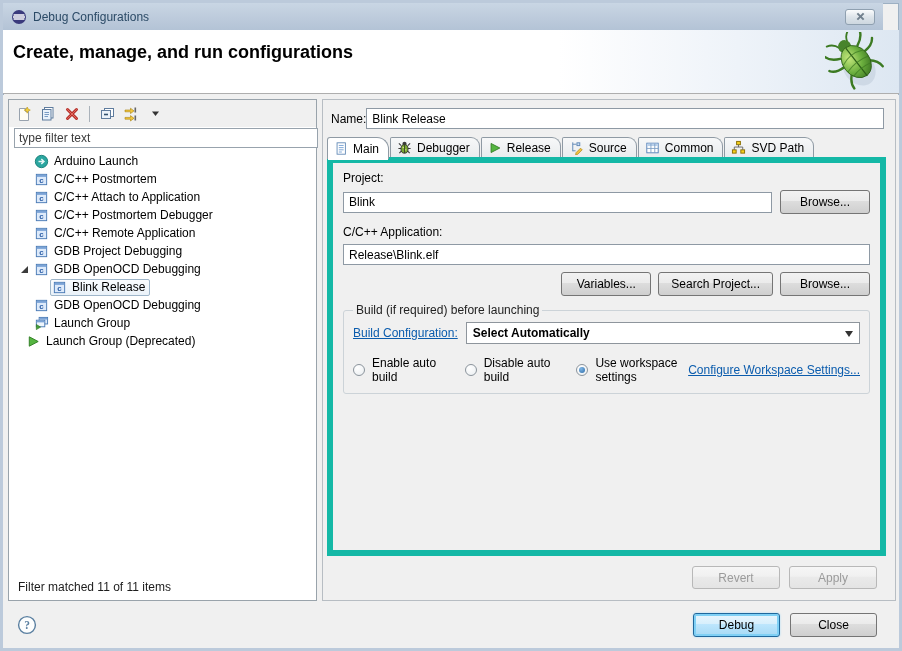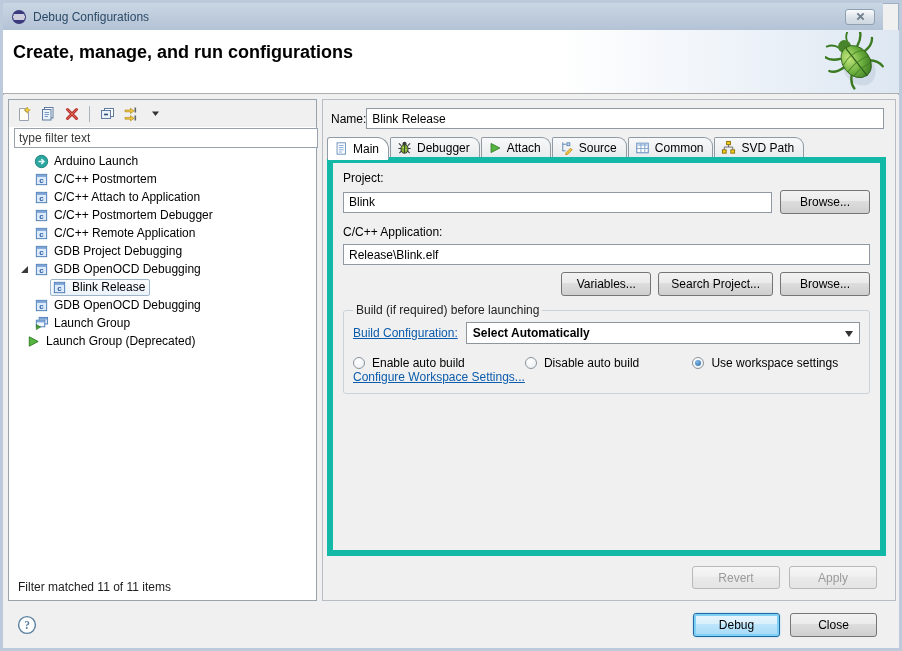--- a/index.html
+++ b/index.html
@@ -92,21 +92,21 @@
   .btn-row-right{ display:flex; justify-content:flex-end; gap:7px; margin-top:7px; }
 
   fieldset.build{ margin-top:7px; border:1px solid #ccd3d8; border-radius:3px; padding:5px 9px 9px 9px; }
   fieldset.build legend{ padding:0 3px; color:#222; }
   .link{ color:#0b5cad; text-decoration:underline; cursor:pointer; white-space:nowrap; }
   .combo{
     flex:1; height:22px; border:1px solid #8e959c; background:#fff; position:relative;
     display:flex; align-items:center; padding:0 20px 0 6px; font-weight:bold; color:#000;
   }
   .combo .caret{ position:absolute; right:6px; top:8px; width:0; height:0; border:4px solid transparent; border-top:6px solid #333; }
-  .radio-grid{ display:grid; grid-template-columns:1fr 1fr 1fr; margin-top:12px; align-items:center; }
+  .radio-grid{ display:grid; grid-template-columns:1fr 1fr 1fr 1fr; row-gap:8px; margin-top:12px; align-items:center; }
   .radio{ display:flex; align-items:center; gap:7px; }
   .radio-dot{ width:12px; height:12px; border:1px solid #8b949c; border-radius:50%; background:radial-gradient(circle at 35% 30%,#fff,#e9edf0); position:relative; flex:none; }
   .radio.checked .radio-dot::after{
     content:""; position:absolute; left:2px; top:2px; width:6px; height:6px; border-radius:50%;
     background:radial-gradient(circle at 35% 30%,#7fb6e6,#2f6da8);
   }
   .action-row{ position:absolute; right:18px; bottom:11px; display:flex; gap:9px; }
   .action-row .btn{ min-width:88px; height:23px; }
 
   
@@ -399,21 +399,21 @@
               </svg>
             </span>
             <span>Debugger</span>
           </div>
           <div class="tab">
             <span class="icon">
               <svg width="14" height="14" viewBox="0 0 16 16">
                 <path d="M3.5 2.8l10 5.2-10 5.2z" fill="#55b540" stroke="#2f7d22"></path>
               </svg>
             </span>
-            <span>Attach</span>
+            <span>Release</span>
           </div>
           <div class="tab">
             <span class="icon">
               <svg width="15" height="15" viewBox="0 0 16 16">
                 <path d="M4 2.5v9.5M4 4.5h4M4 11.5h3" stroke="#5f87b5" fill="none"></path>
                 <rect x="8.5" y="3" width="3" height="3" fill="#cfe0f4" stroke="#5f87b5"></rect>
                 <path d="M7.5 13.5l4.8-4.8 1.8 1.8-4.8 4.8-2.3.5z" fill="#f0c040" stroke="#a8820a" stroke-width="0.7"></path>
               </svg>
             </span>
             <span>Source</span>

